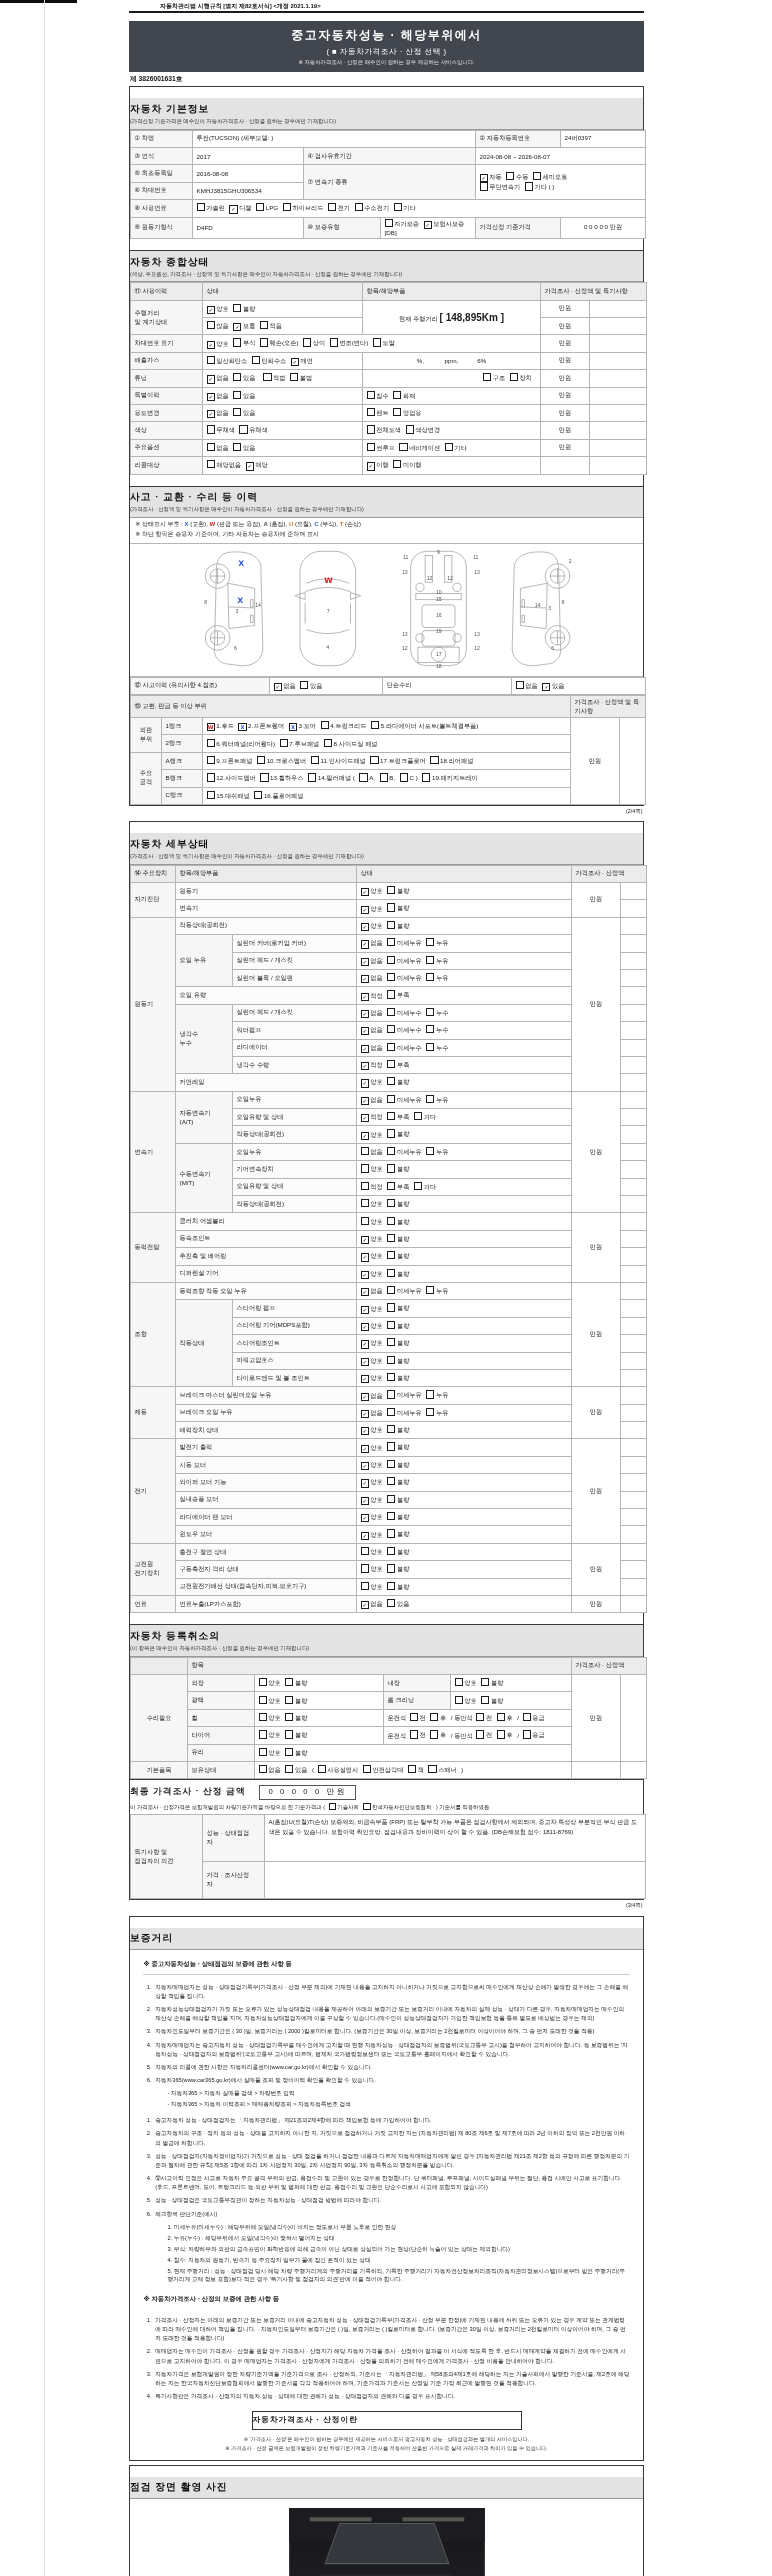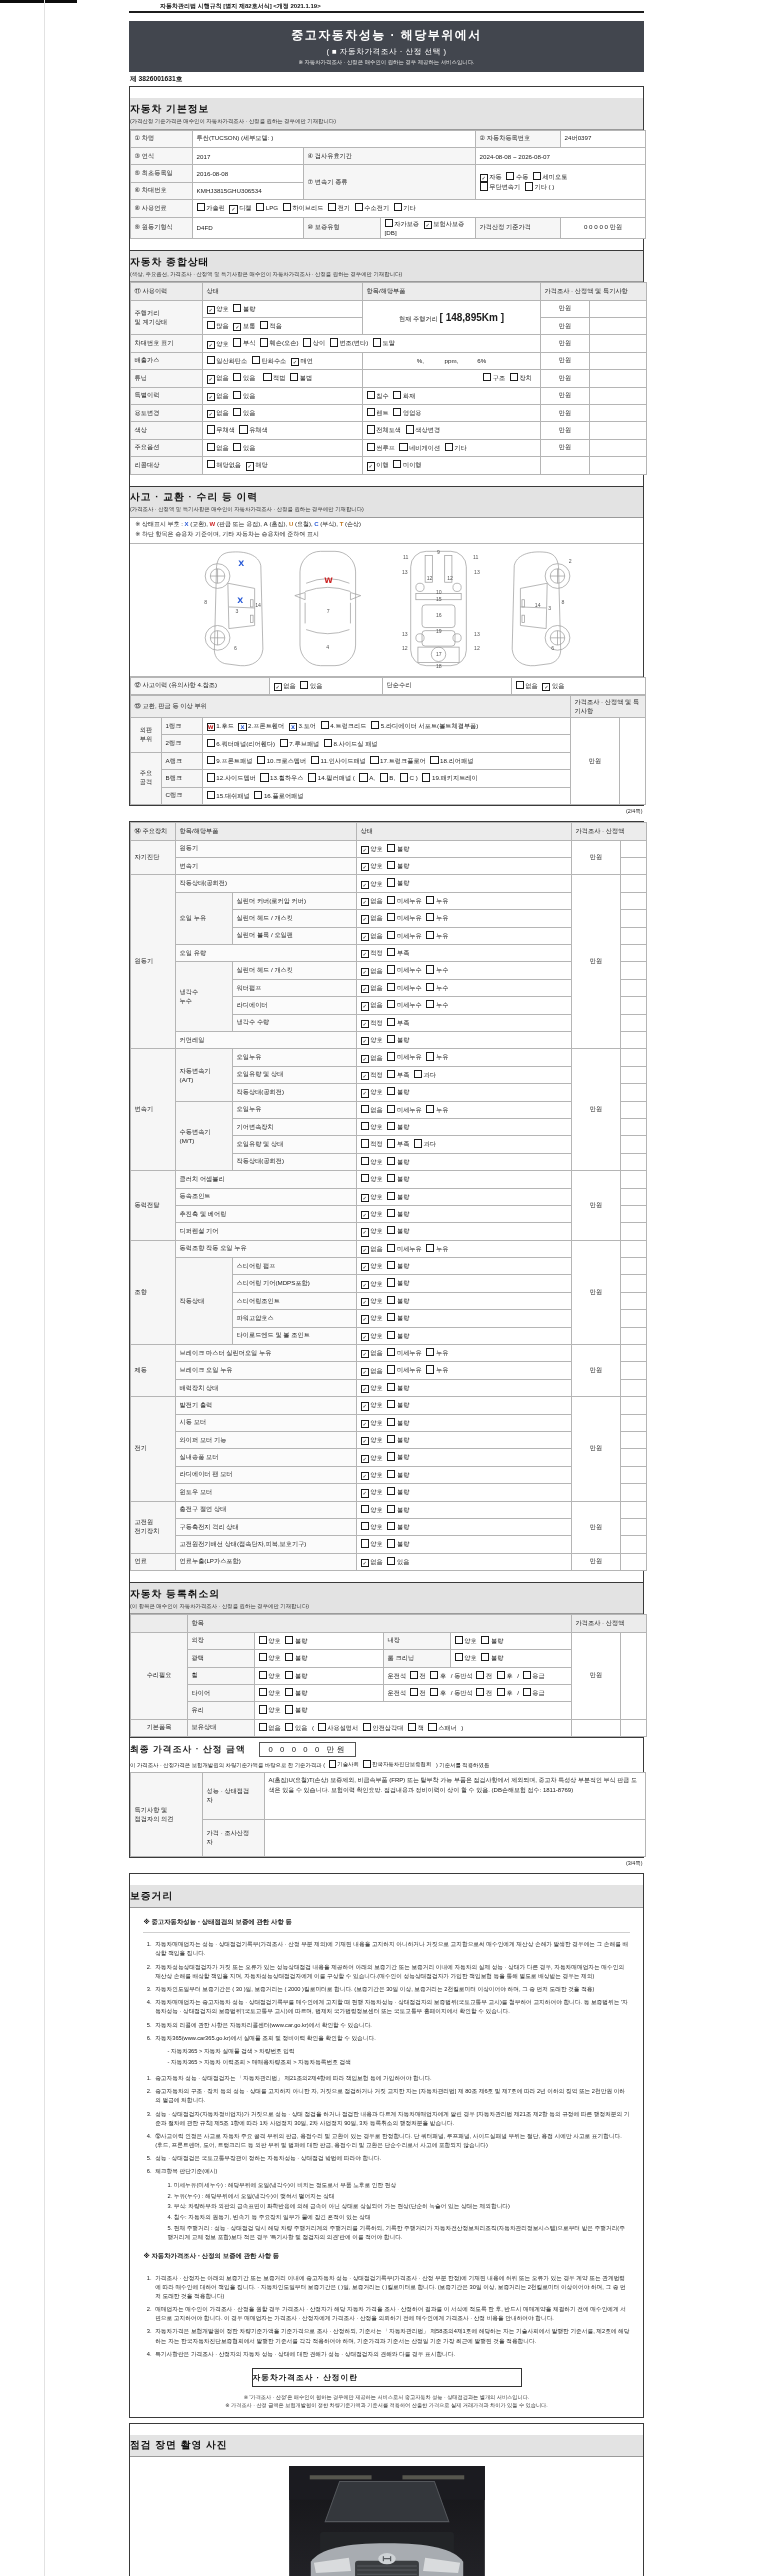--- a/index.html
+++ b/index.html
@@ -405,20 +405,24 @@
       <tr>
         <td class="lbl">C랭크</td>
         <td><span class="ck"><span class="cb"></span><span>15.대쉬패널</span></span><span class="ck"><span class="cb"></span><span>16.플로어패널</span></span></td>
       </tr>
     </tbody>
       </table>
   </div>
   <div class="pagemark">(2/4쪽)</div>
 
   <div class="bigbox">
+    <div class="shead">
+      <h2>자동차 세부상태</h2>
+      <div class="ssub">(가격조사 · 산정액 및 특기사항은 매수인이 자동차가격조사 · 산정을 원하는 경우에만 기재합니다)</div>
+    </div>
 
     <table>
       <colgroup>
           <col style="width:45px">
           <col style="width:57px">
           <col style="width:124px">
           <col style="width:215px">
           <col style="width:49px">
           <col style="width:26px">
         </colgroup>

